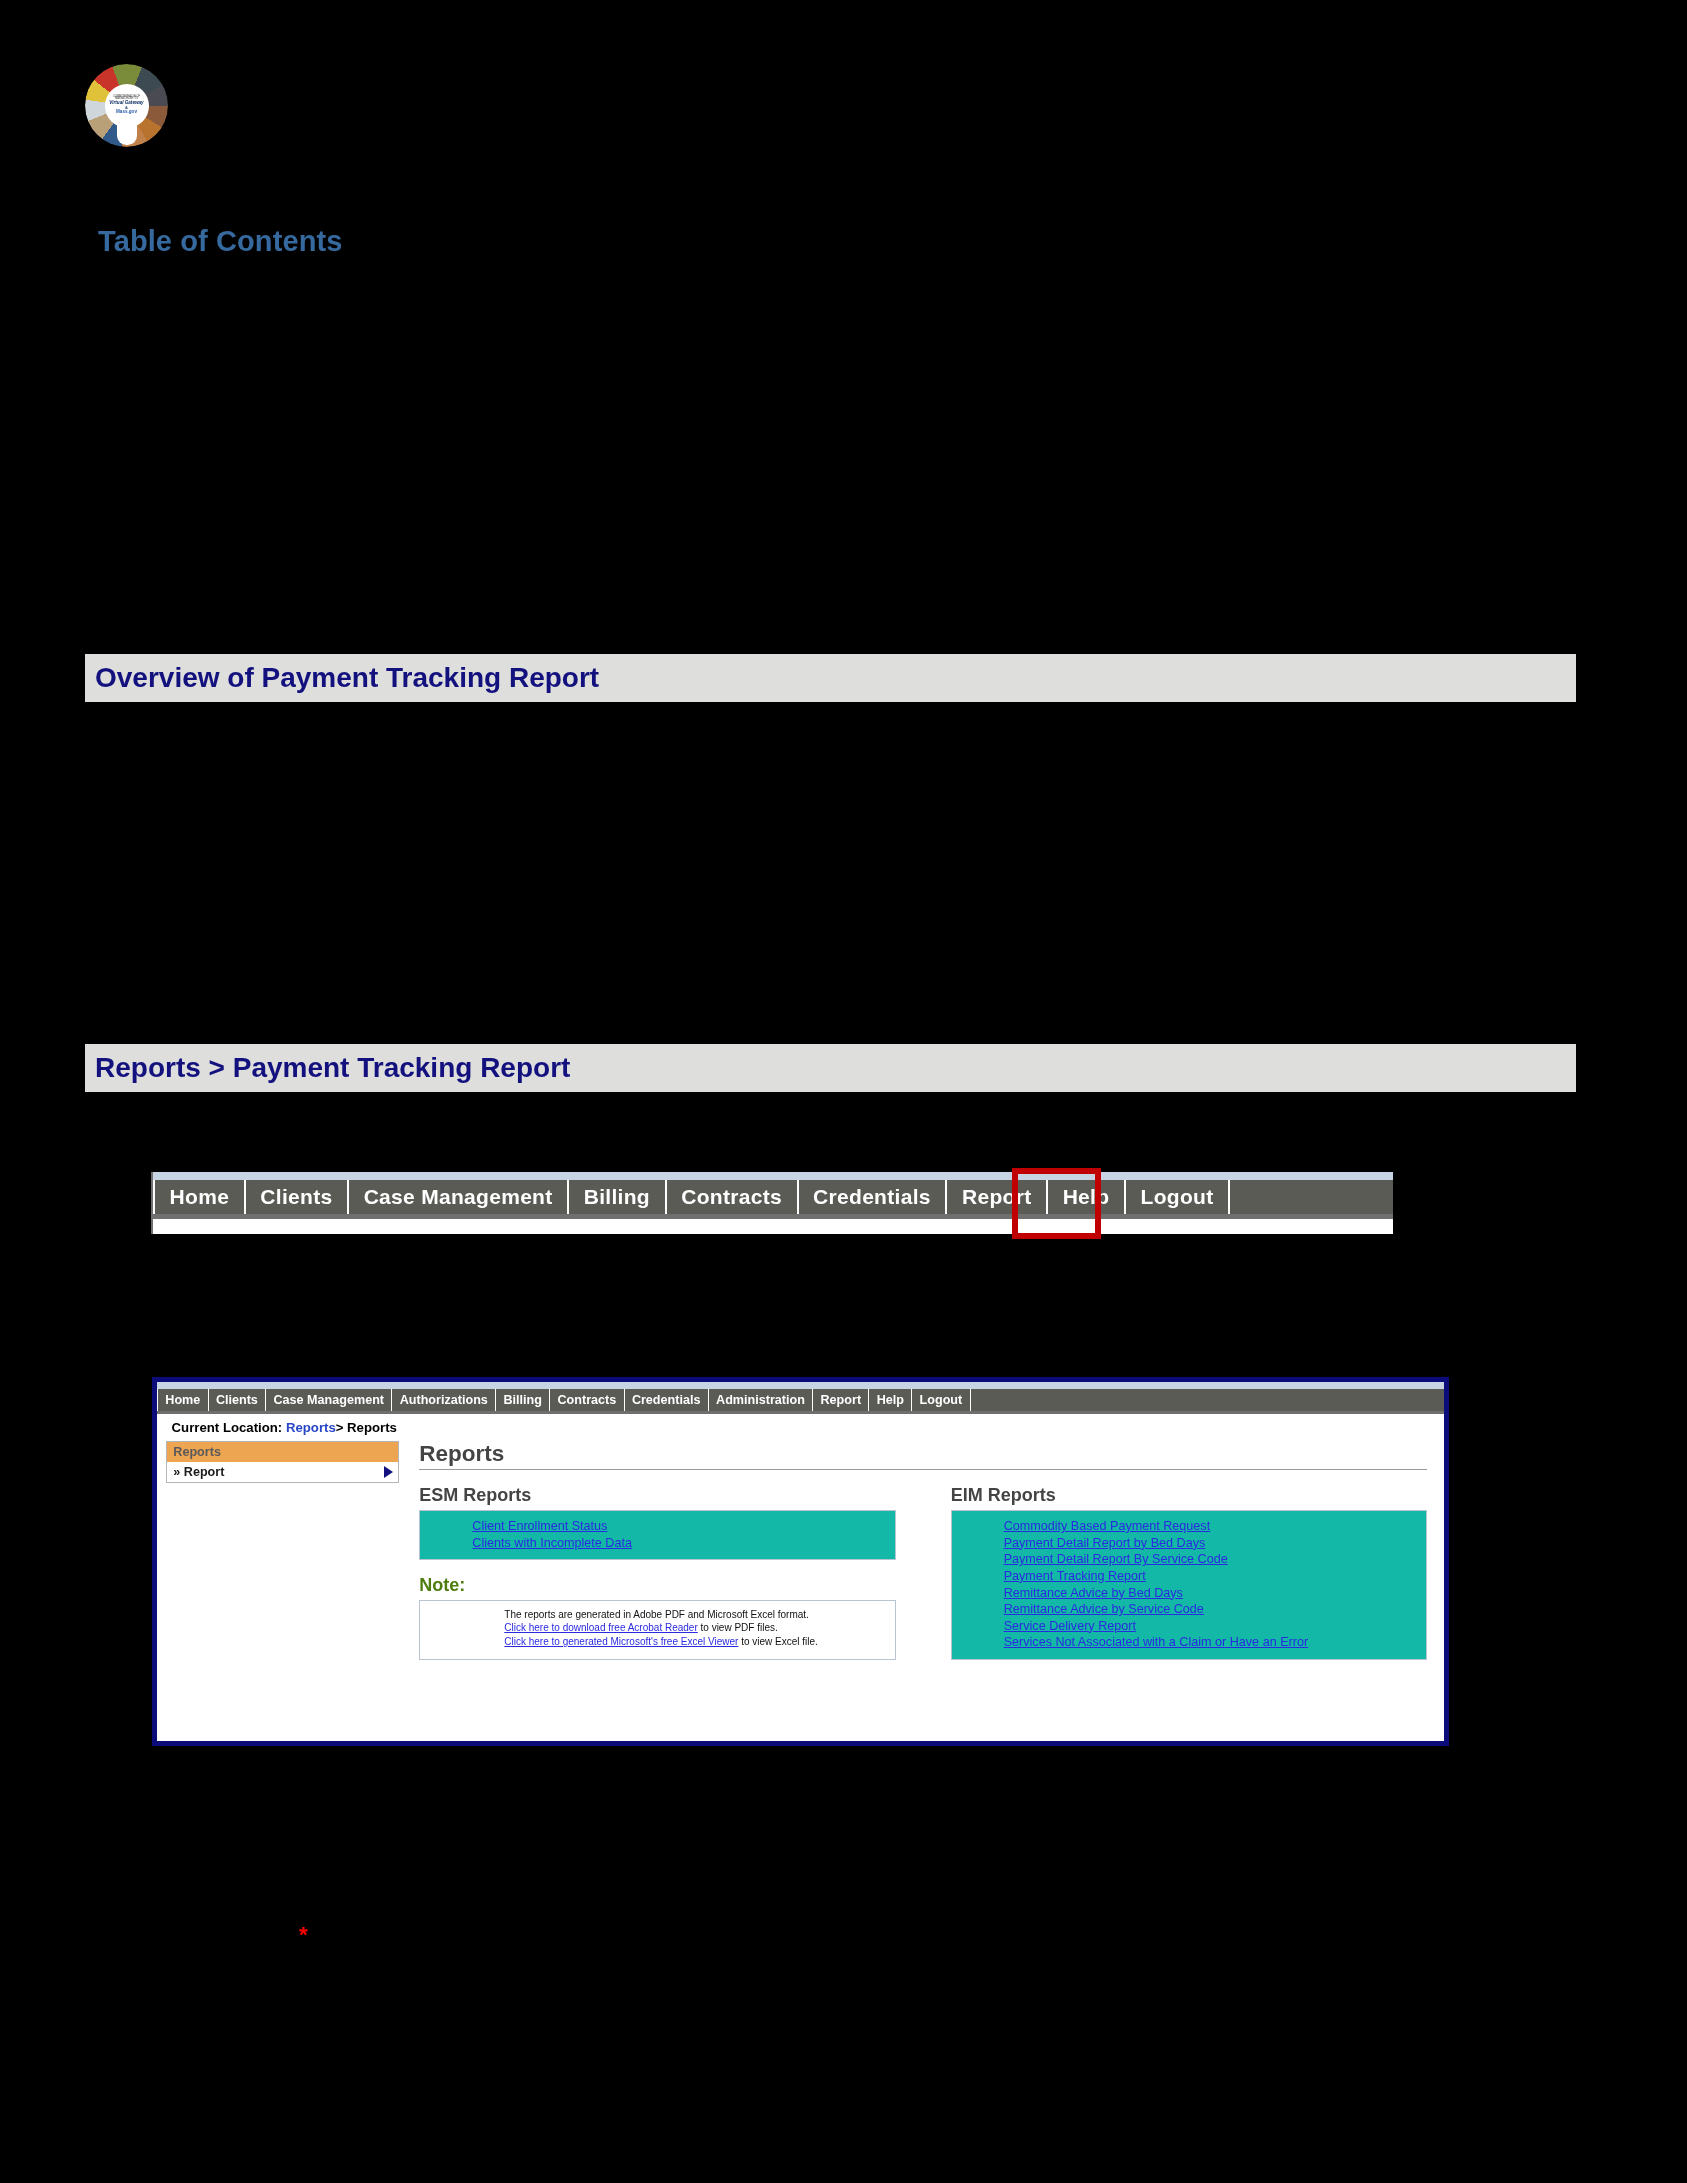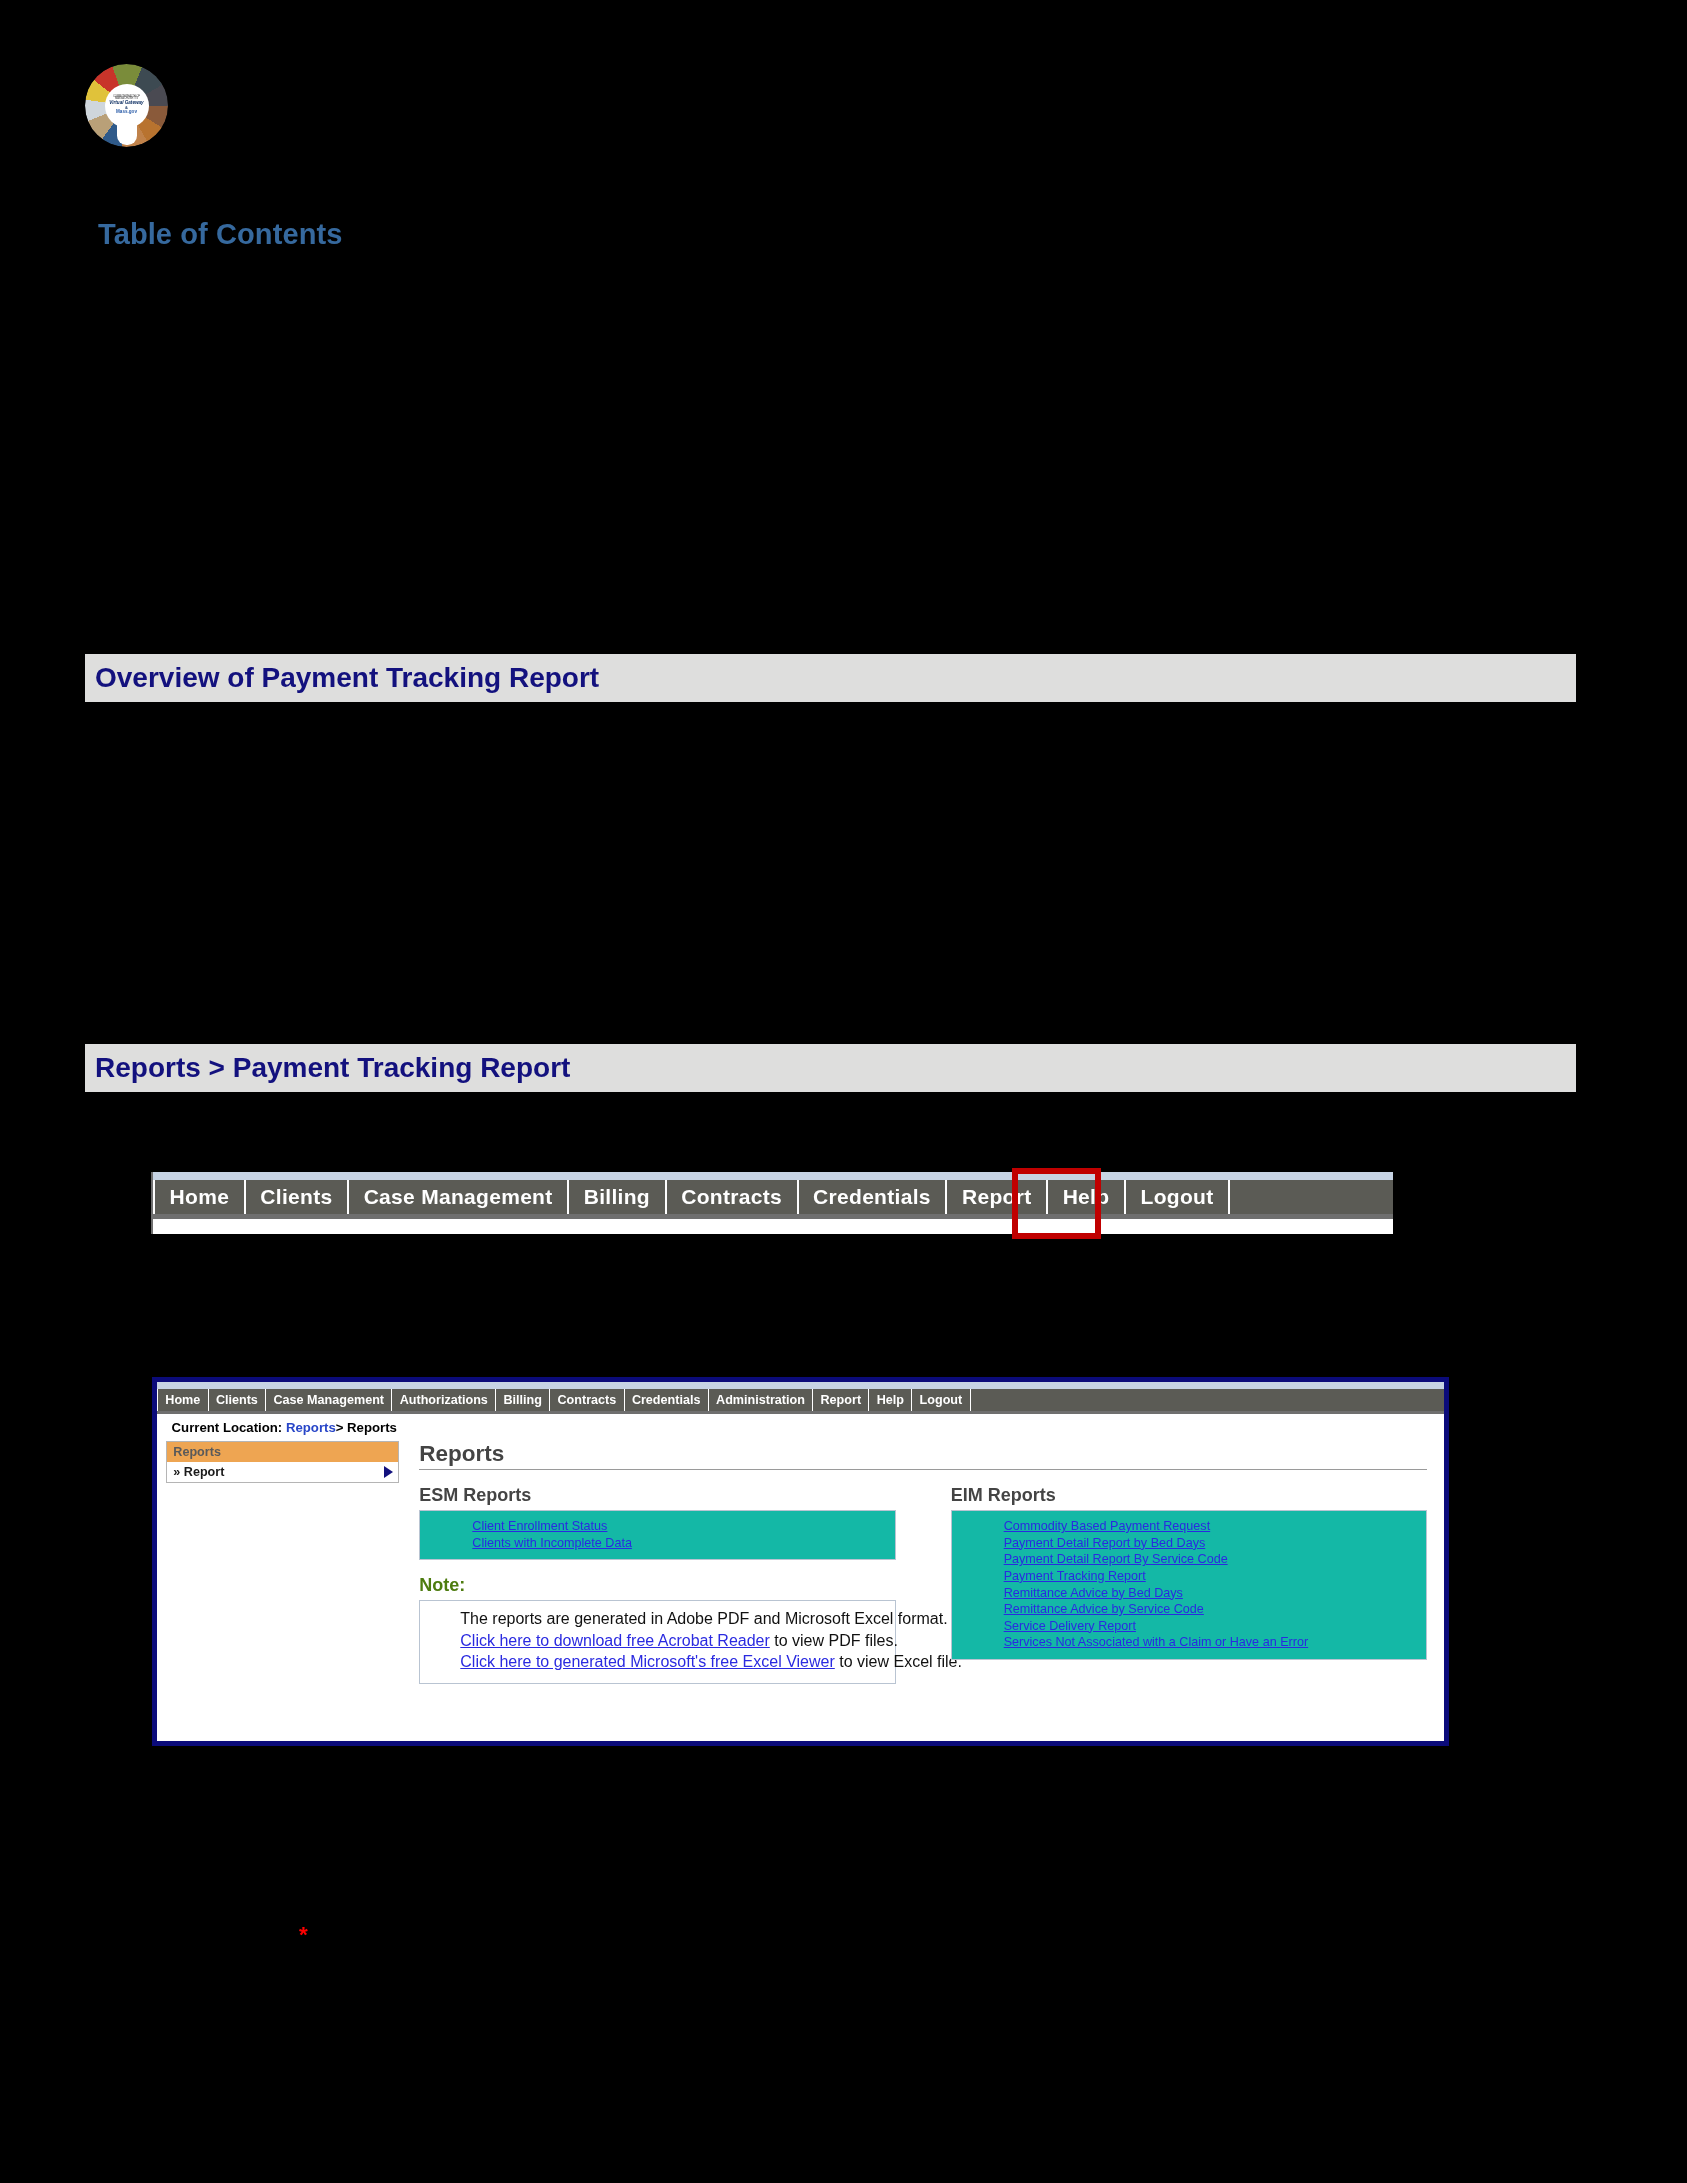--- a/index.html
+++ b/index.html
@@ -78,21 +78,21 @@
   }
   #logo .logo-text .l1 { font-size: 2.6px; color:#333; display:block; }
   #logo .logo-text .l2 { font-size: 4.6px; font-weight: bold; font-style: italic; display:block; }
   #logo .logo-text .l3 { font-size: 4px; font-weight: bold; display:block; }
   #logo .logo-text .l4 { font-size: 4.6px; font-weight: bold; color:#2a5ca8; display:block; }
 
   
   #toc-heading {
     position: absolute;
     left: 98px;
-    top: 218px;
+    top: 225px;
     font-size: 29px;
     font-weight: bold;
     color: #36699e;
     letter-spacing: 0.1px;
     white-space: nowrap;
   }
 
   
   .section-banner {
     position: absolute;
@@ -315,23 +315,23 @@
     font-weight: bold;
     color: #4d7c0f;
     margin: 14.6px 0 4.6px 0;
   }
   #app-shot .note-box {
     border: 0.7px solid #b9c4d2;
     padding: 6.6px 0 10.6px 0;
     box-sizing: border-box;
   }
   #app-shot .note-box .nline {
-    font-size: 16px;
+    font-size: 10px;
     color: #111111;
-    margin-left: 40px;
+    margin-left: 84px;
     line-height: 1.34;
     white-space: nowrap;
   }
   #app-shot .note-box .nline a {
     color: #2a2ae0;
     text-decoration: underline;
   }
 
   
   #red-asterisk {

